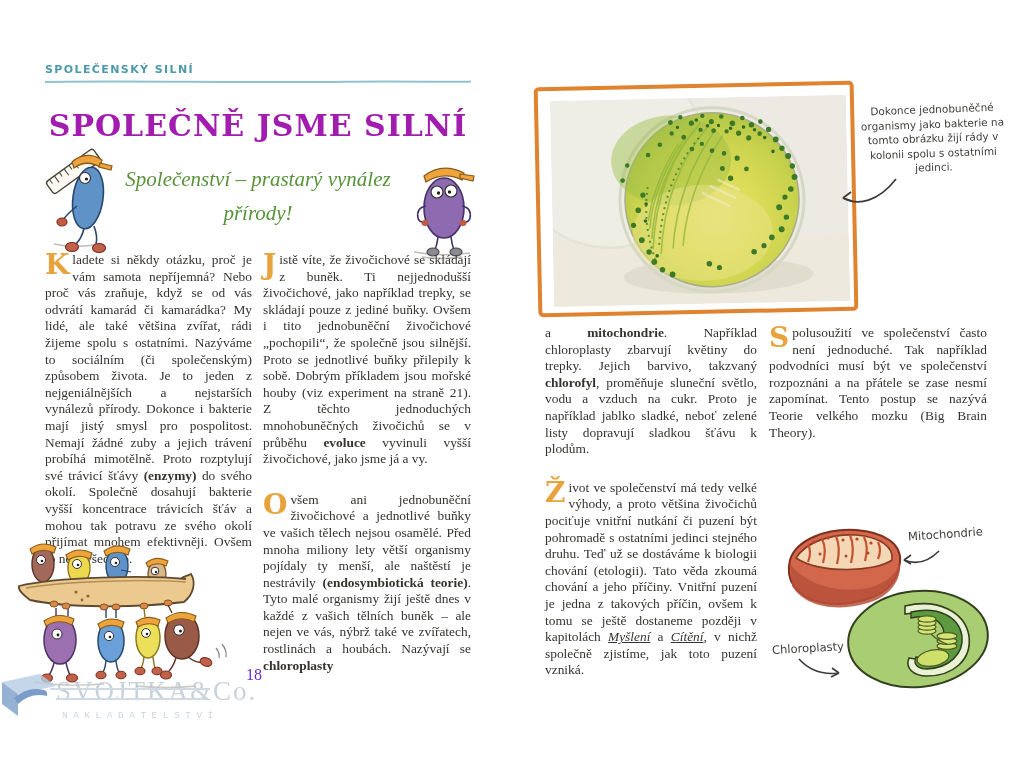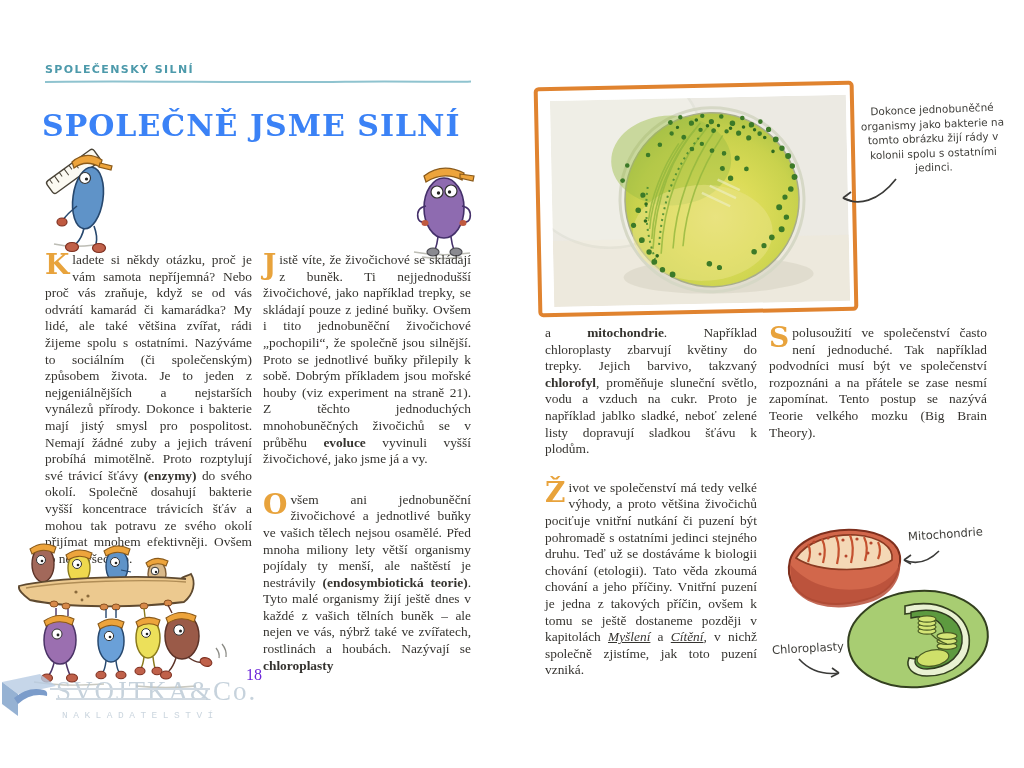--- a/index.html
+++ b/index.html
@@ -3,23 +3,23 @@
 <meta charset="utf-8">
 <style>
   html,body{margin:0;padding:0;background:#fff;}
   #page{position:relative;width:1024px;height:768px;background:#ffffff;overflow:hidden;
         font-family:"Liberation Serif",serif;}
 
   
   .section-header{position:absolute;left:45px;top:63px;font-family:"DejaVu Sans",sans-serif;
       font-size:11px;font-weight:bold;letter-spacing:1.4px;color:#4d9aab;}
   .header-rule{position:absolute;left:45px;top:80px;width:426px;height:4px;}
-  .chapter-title{position:absolute;left:42px;top:108px;width:432px;text-align:left;
+  .chapter-title{position:absolute;left:42px;top:108px;width:432px;text-align:center;
       font-family:"DejaVu Serif",serif;font-weight:bold;font-size:30px;letter-spacing:1px;
-      color:#3b82f6;}
+      color:#a21caf;}
   .chapter-subtitle{position:absolute;left:42px;top:162px;width:432px;text-align:center;
       font-style:italic;font-size:21px;line-height:34px;color:#569339;}
 
   
   .col{position:absolute;font-size:13.4px;line-height:16.6px;color:#35332f;text-align:justify;}
   .col p{margin:0 0 15px 0;}
   .dropcap{float:left;font-family:"DejaVu Serif",serif;font-weight:bold;font-size:28px;
       line-height:25px;color:#e8a33c;margin:0 3px 0 0;}
   .col b{font-weight:bold;}
   .col i{font-style:italic;text-decoration:underline;}
@@ -49,20 +49,24 @@
 <body>
 
 <div id="page">
 
   <div class="section-header">SPOLEČENSKÝ SILNÍ</div>
   <svg class="header-rule" viewBox="0 0 426 4" preserveAspectRatio="none">
     <path d="M0,2 C80,0.5 200,3 300,1.8 C360,1 410,2.5 426,1.5" stroke="#8fc3cf" stroke-width="2" fill="none"></path>
   </svg>
 
   <div class="chapter-title">SPOLEČNĚ JSME SILNÍ</div>
+  <div class="chapter-subtitle">
+    <span>Společenství – prastarý vynález</span><br>
+    <span>přírody!</span>
+  </div>
 
   <svg class="abs" style="left:44px;top:136px" width="88" height="126" viewBox="0 0 88 126">
     <path d="M10,108 q18,4 40,1" stroke="#bdbdb5" stroke-width="1.5" fill="none"></path>
     <g transform="rotate(-36 30 38)">
       <rect x="2" y="28" width="58" height="15" rx="3" fill="#fcfaf2" stroke="#4a4438" stroke-width="1.4"></rect>
       <path d="M7,28 v5 M13,28 v8 M19,28 v5 M25,28 v8 M31,28 v5 M37,28 v8 M43,28 v5 M49,28 v8" stroke="#4a4438" stroke-width="1"></path>
     </g>
     <ellipse cx="44" cy="62" rx="15" ry="31" fill="#5f93c8" stroke="#27486e" stroke-width="1.6" transform="rotate(8 44 62)"></ellipse>
     <path d="M28,26 q14,-12 30,-2 l-2,7 q-14,-8 -26,1 Z" fill="#eda43c" stroke="#8a5a1a" stroke-width="1.3"></path>
     <path d="M56,27 l12,3 l-1,4 l-12,-3 Z" fill="#eda43c" stroke="#8a5a1a" stroke-width="1.2"></path>

